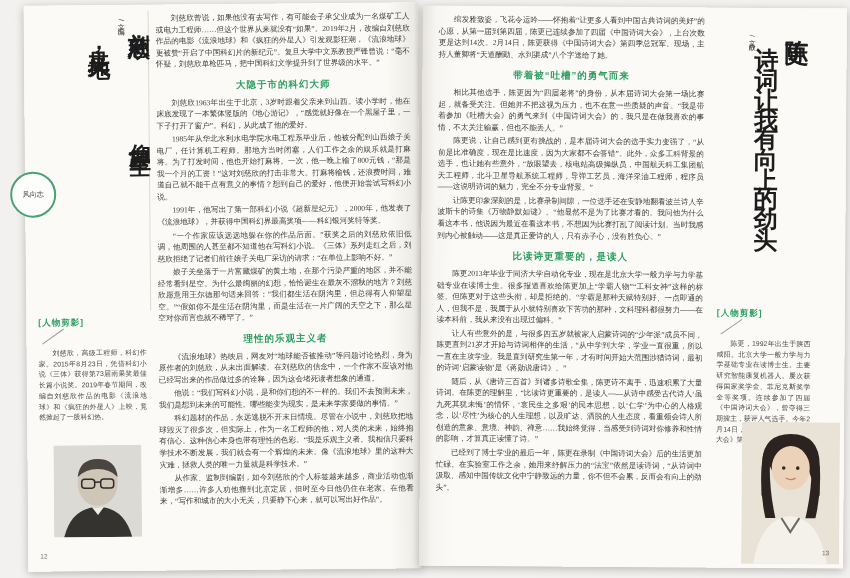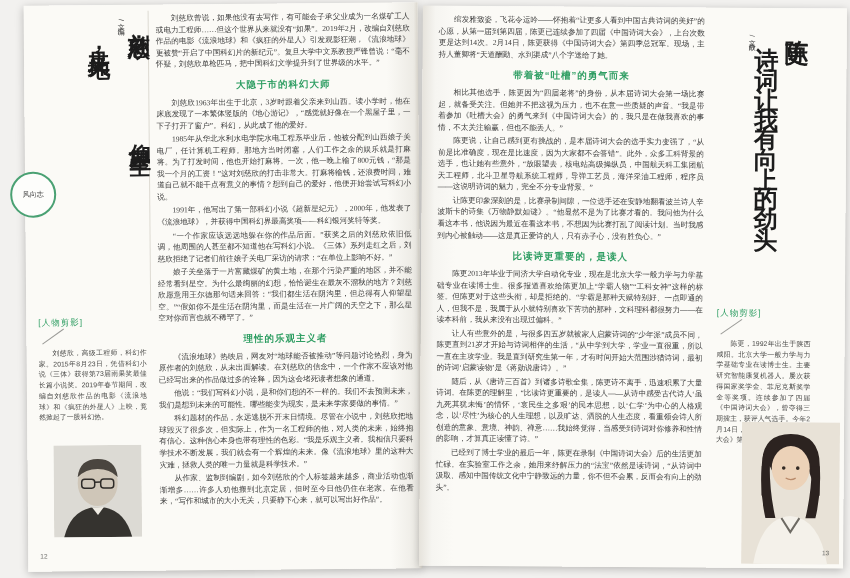--- a/index.html
+++ b/index.html
@@ -13,21 +13,21 @@
   .vt{writing-mode:vertical-rl;text-orientation:mixed;display:block;position:absolute;}
   .t-big{font-weight:bold;color:#1c1c1c;font-size:22px;letter-spacing:3px;}
   .t-byline{font-size:7px;color:#444;letter-spacing:1px;}
   .lcol{position:absolute;left:132px;top:8px;width:254px;}
   .rcol{position:absolute;left:16px;top:8px;width:266px;}
   p.body{margin:0 0 2px 0;font-size:7.6px;line-height:1.52;color:#3c3c3c;
          text-align:justify;text-indent:2em;font-family:"Liberation Serif",serif;}
   h3.ghead{margin:9px 0 5px 0;text-align:center;font-size:9.5px;color:#2f9e63;
            font-weight:bold;letter-spacing:1px;}
   .profile{position:absolute;}
-  .plabel{color:#2f9e63;font-size:8.5px;font-weight:normal;letter-spacing:1px;}
+  .plabel{color:#2f9e63;font-size:8.5px;font-weight:bold;letter-spacing:1px;}
   .pslash{width:26px;height:0;border-top:1px solid #9a9a97;transform:rotate(-35deg);
           transform-origin:left;margin:14px 0 0 4px;}
   .ptext{margin:4px 0 0 0;font-size:6.9px;line-height:1.55;color:#4a4a48;
          text-align:justify;text-indent:2em;}
   .edge-tab{position:absolute;left:-15px;top:166px;width:42px;height:42px;border-radius:50%;
             border:2px solid #4aa173;background:#fdfdfb;display:flex;align-items:center;
             justify-content:center;}
   .edge-tab span{font-size:7px;color:#3c3c3c;}
   .pageno{position:absolute;bottom:12px;font-size:6.5px;color:#6b6b68;}
   .pn-l{left:12px;} .pn-r{right:14px;}

